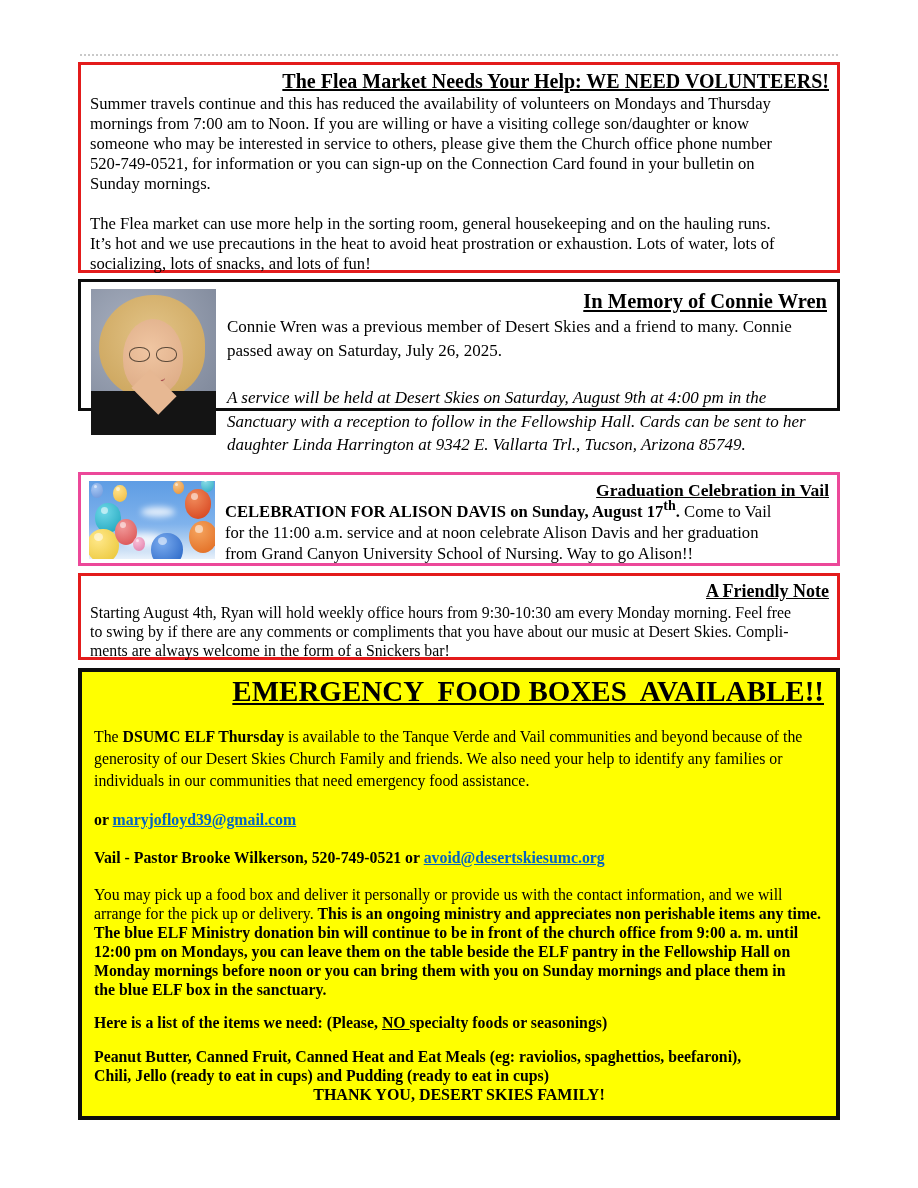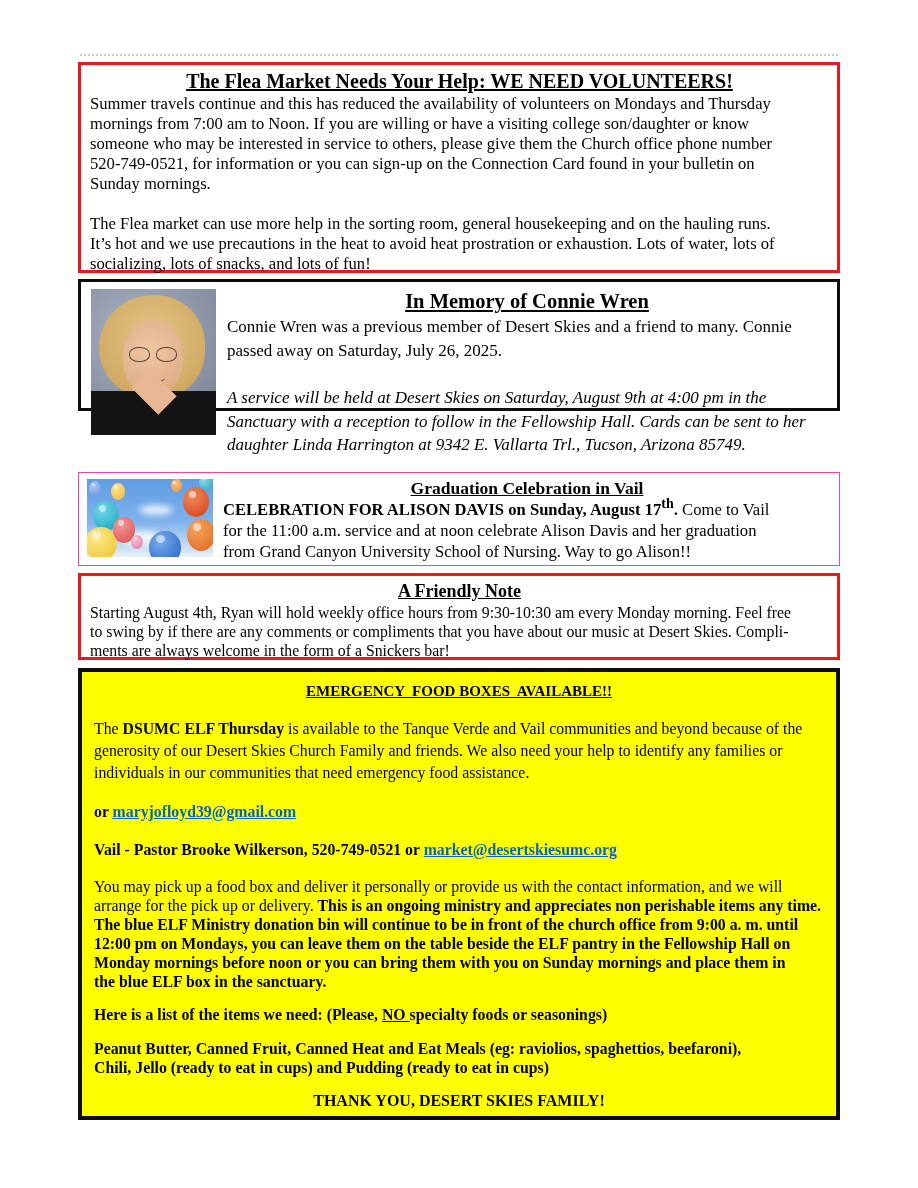--- a/index.html
+++ b/index.html
@@ -15,25 +15,25 @@
   .top-rule {
     position: absolute; left: 80px; top: 54px; width: 758px;
     border-top: 2px dotted #c9c9c9;
   }
   .box {
     position: absolute; left: 78px; width: 762px;
     background: #fff;
   }
   .box.red    { border: 3px solid #e31b1b; }
   .box.black  { border: 3px solid #0d0d0d; }
-  .box.blue   { border: 1px solid #ec4899; }
+  .box.blue   { border: 3px solid #ec4899; }
   .box.yellow { border: 4px solid #0d0d0d; background: #ffff00; }
 
   .title {
-    text-align: center; font-weight: bold;
+    text-align: right; font-weight: bold;
     text-decoration: underline;
   }
   .pre  { white-space: pre-line; }
   .prew { white-space: pre-wrap; }
 
   
   #flea { top: 62px; height: 211px; padding: 3px 8px 4px 9px; }
   #flea .title { font-size: 20px; line-height: 26px; }
   #flea p { font-size: 16.6px; line-height: 20px; }
   #flea p + p { margin-top: 20px; }
@@ -109,29 +109,29 @@
   #grad .text { margin-left: 136px; font-size: 16.6px; line-height: 21px; }
   #grad sup { font-size: 14px; vertical-align: super; line-height: 0; font-weight: bold; }
 
   
   #note { top: 573px; height: 87px; padding: 3px 8px 4px 9px; }
   #note .title { font-size: 18px; line-height: 24px; }
   #note p { font-size: 15.8px; line-height: 19px; }
 
   
   #food { top: 668px; height: 452px; padding: 4px 12px 6px 12px; }
-  #food .title { font-size: 15px; line-height: 30px; margin-bottom: 12px; }
+  #food .title { font-size: 29px; line-height: 30px; margin-bottom: 20px; }
   #food .intro { font-size: 15.8px; line-height: 22px; }
   #food .blk { font-size: 15.8px; line-height: 19.5px; font-weight: bold; }
   #food .intro, #food .blk, #food .mixed { margin-bottom: 0; }
   #food .gap  { height: 18px; }
   #food .gap-sm { height: 14px; }
   #food .mixed { font-size: 15.8px; line-height: 19px; }
   #food .mixed .bold { font-weight: bold; }
-  #food .thanks { text-align: center; font-weight: bold; font-size: 16px; margin-top: 14px; }
+  #food .thanks { text-align: center; font-weight: bold; font-size: 16px; }
   .link { color: #0563c1; font-weight: bold; text-decoration: underline; cursor: pointer; }
   .u { text-decoration: underline; }
   b.inline { font-weight: bold; }
 </style>
 </head>
 <body>
 
 <div class="page">
 
   <div class="top-rule"></div>
@@ -204,21 +204,21 @@
     <p class="intro pre"><span>The </span><b class="inline">DSUMC ELF Thursday</b><span> is available to the Tanque Verde and Vail communities and beyond because of the
 generosity of our Desert Skies Church Family and friends. We also need your help to identify any families or
 individuals in our communities that need emergency food assistance.</span></p>
 
     <div class="gap"></div>
 
     <p class="blk"><span>or </span><a class="link">maryjofloyd39@gmail.com</a></p>
 
     <div class="gap"></div>
 
-    <p class="blk"><span>Vail - Pastor Brooke Wilkerson, 520-749-0521 or </span><a class="link">market@desertskiesumc.org</a></p>
+    <p class="blk"><span>Vail - Pastor Brooke Wilkerson, 520-749-0521 or </span><a class="link">avoid@desertskiesumc.org</a></p>
 
     <div class="gap"></div>
 
     <p class="mixed pre"><span>You may pick up a food box and deliver it personally or provide us with the contact information, and we will
 arrange for the pick up or delivery. </span><span class="bold">This is an ongoing ministry and appreciates non perishable items any time.
 The blue ELF Ministry donation bin will continue to be in front of the church office from 9:00 a. m. until
 12:00 pm on Mondays, you can leave them on the table beside the ELF pantry in the Fellowship Hall on
 Monday mornings before noon or you can bring them with you on Sunday mornings and place them in
 the blue ELF box in the sanctuary.</span></p>
 

